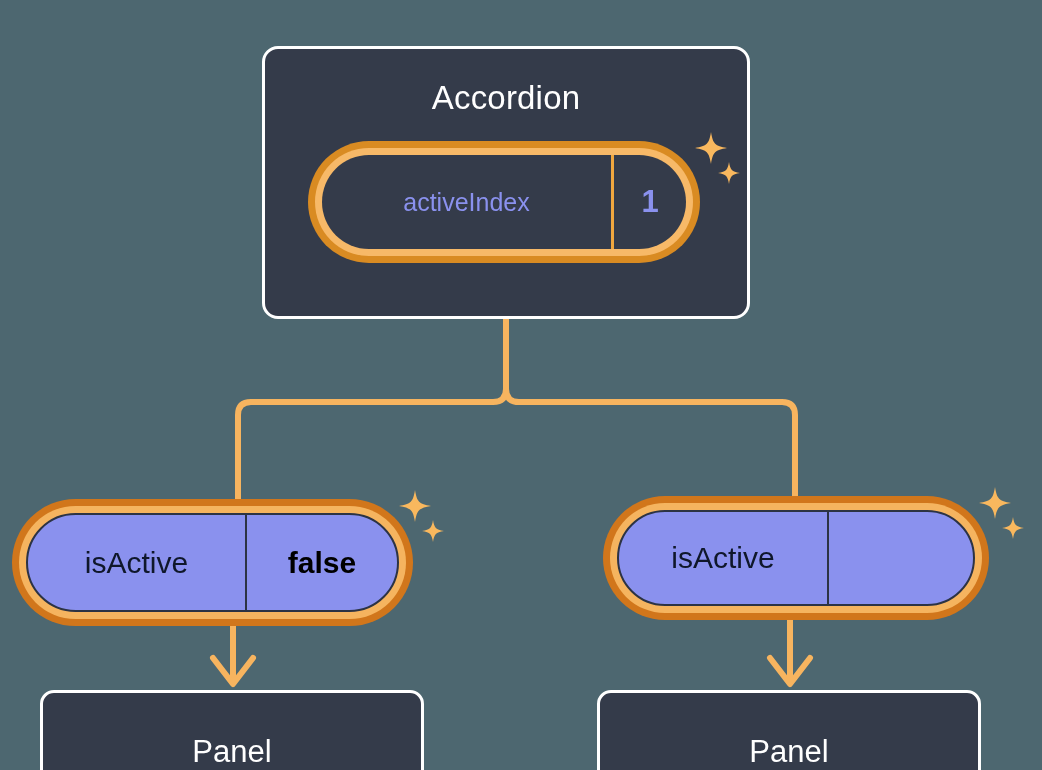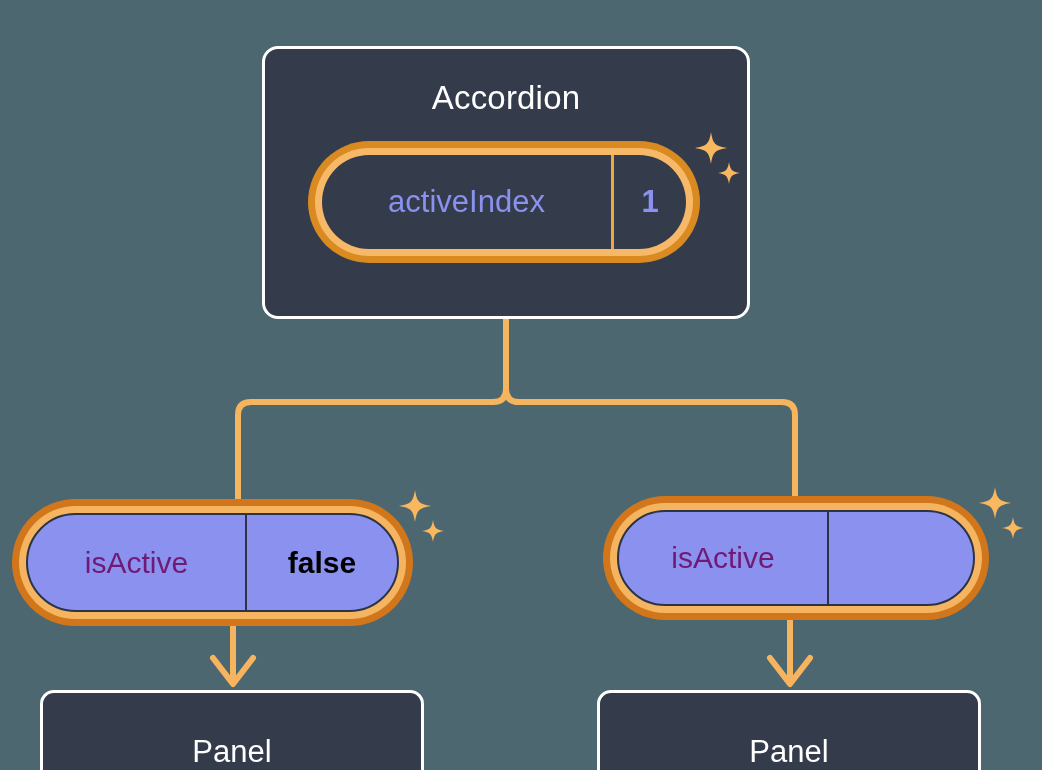--- a/index.html
+++ b/index.html
@@ -116,36 +116,36 @@
     background: #d98b22;
   }
   #pill-accordion .pill-inner-ring { background: #f7b968; }
   #pill-accordion .pill-body {
     background: #343b4a;
     border: 0;
   }
   #pill-accordion .pill-key {
     width: 292px;
     color: #8a91ee;
-    font-size: 31px;
+    font-size: 25px;
     border-right: 3px solid #f0a73f;
   }
   #pill-accordion .pill-val {
     flex: 1;
     color: #8a91ee;
     font-size: 31px;
   }
 
   
   .pill-purple .pill-body {
     background: #8a91ee;
     border: 2px solid #2c3344;
   }
   .pill-purple .pill-key {
-    color: #701a75;
+    color: #0f172a;
     font-size: 30px;
     border-right: 2px solid #2c3344;
   }
   .pill-purple .pill-val {
     flex: 1;
     color: #000000;
     font-size: 30px;
   }
   #pill-left {
     left: 12px;

